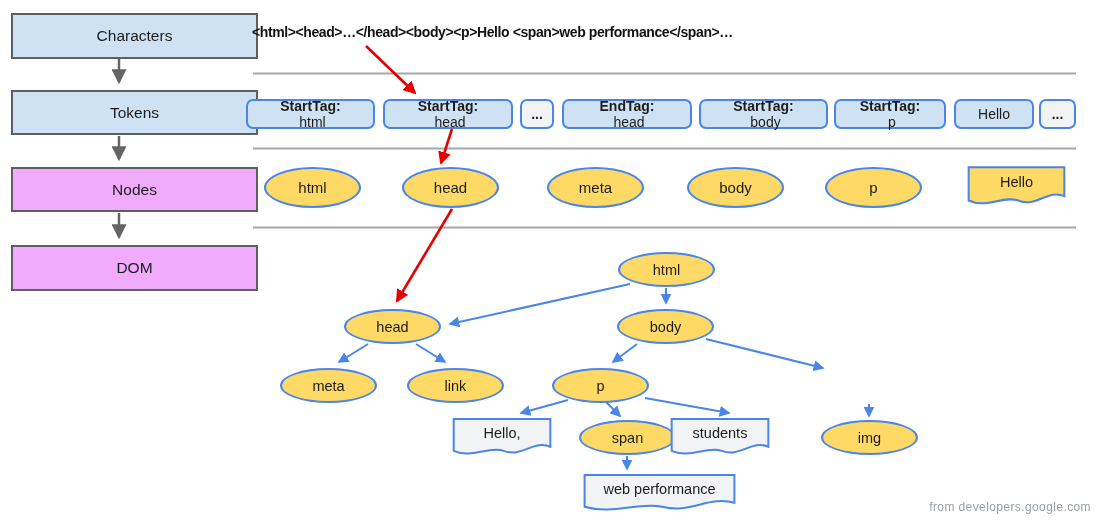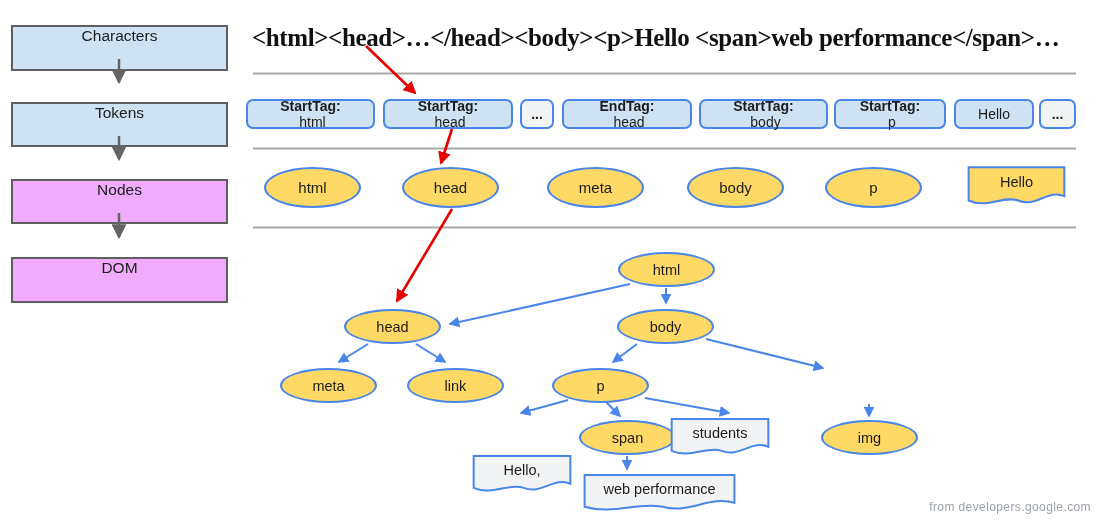--- a/index.html
+++ b/index.html
@@ -3,31 +3,30 @@
 <meta charset="utf-8">
 <style>
   html,body{margin:0;padding:0;background:#fff;}
   #stage{
     position:relative;width:1098px;height:529px;background:#fff;overflow:hidden;
     font-family:"Liberation Sans", sans-serif;color:#1c1c1c;
   }
   .abs{position:absolute;box-sizing:border-box;}
   
   .pbox{
-    left:11px;width:217px;height:46px;border:2px solid #5f5f5f;
-    display:flex;justify-content:center;
+    left:11px;width:247px;height:46px;border:2px solid #5f5f5f;
+    display:flex;align-items:center;justify-content:center;
     font-size:15.5px;
-    margin-top:12px;
   }
   .pbox.blue{background:#cfe2f3;}
   .pbox.yellow{background:#f0abfc;}
   
   .code-line{
-    left:252px;top:24px;font-weight:bold;font-size:25px;letter-spacing:-0.4px;
-    white-space:nowrap;color:#111;font-family:Liberation Serif, serif;
+    left:252px;top:24px;font-weight:bold;font-size:14px;letter-spacing:-0.4px;
+    white-space:nowrap;color:#111;
   }
   
   .token{
     top:99px;height:30px;border:2px solid #4a86e8;border-radius:7px;
     background:#cfe2f3;display:flex;align-items:center;justify-content:center;
     font-size:14px;white-space:nowrap;flex-direction:column;
   }
   .token.more{background:#f1f3f4;}
   .token .b{font-weight:bold;}
   .token .r{margin-left:4px;}
@@ -137,21 +136,21 @@
   <div class="abs ellipse small" style="left:552px;top:368px;width:97px;height:35px;">
     <span>p</span>
   </div>
   <div class="abs ellipse small" style="left:579px;top:420px;width:97px;height:35px;">
     <span>span</span>
   </div>
   <div class="abs ellipse small" style="left:821px;top:420px;width:97px;height:35px;">
     <span>img</span>
   </div>
 
-  <div class="abs docshape gray" style="left:472px;top:417px;width:100px;height:41px;margin-top:37px;">
+  <div class="abs docshape gray" style="left:452px;top:417px;width:100px;height:41px;">
     <svg viewBox="0 0 120 40" preserveAspectRatio="none">
       <path d="M2 2 L118 2 L118 29 C98 22 84 40 62 33 C44 28 24 41 2 33 Z" stroke="#4a86e8" stroke-width="2" vector-effect="non-scaling-stroke"></path>
     </svg>
     <span class="dlabel">Hello,</span>
   </div>
   <div class="abs docshape gray" style="left:670px;top:417px;width:100px;height:41px;">
     <svg viewBox="0 0 120 40" preserveAspectRatio="none">
       <path d="M2 2 L118 2 L118 29 C98 22 84 40 62 33 C44 28 24 41 2 33 Z" stroke="#4a86e8" stroke-width="2" vector-effect="non-scaling-stroke"></path>
     </svg>
     <span class="dlabel">students</span>

